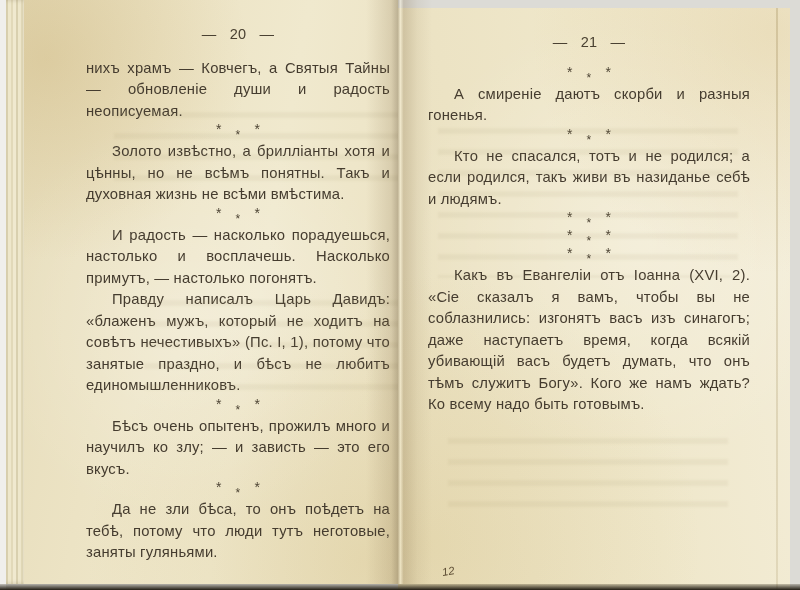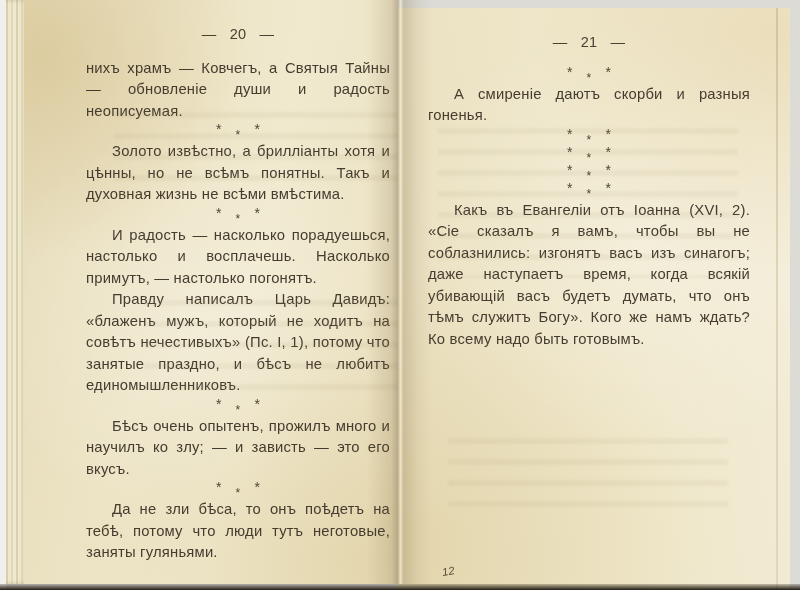--- a/index.html
+++ b/index.html
@@ -116,20 +116,21 @@
   <div class="page page-right">
     <div class="ghost g3" style="left:40px; top:120px;"></div>
     <div class="ghost g4" style="left:50px; top:430px;"></div>
     <div class="page-header">— 21 —</div>
 
     <div class="sep"><span>*</span><span>*</span><span>*</span></div>
 
     <p class="para ind">А смиреніе даютъ скорби и разныя гоненья.</p>
     <div class="sep"><span>*</span><span>*</span><span>*</span></div>
 
+    <p class="para ind">Кто не спасался, тотъ и не родился; а если родился, такъ живи въ назиданье себѣ и людямъ.</p>
     <div class="sep"><span>*</span><span>*</span><span>*</span></div>
 
     <div class="sep"><span>*</span><span>*</span><span>*</span></div>
 
     <div class="sep"><span>*</span><span>*</span><span>*</span></div>
 
     <p class="para ind">Какъ въ Евангеліи отъ Іоанна (XVI, 2). «Сіе сказалъ я вамъ, чтобы вы не соблазнились: изгонятъ васъ изъ синагогъ; даже наступаетъ время, когда всякій убивающій васъ будетъ думать, что онъ тѣмъ служитъ Богу». Кого же намъ ждать? Ко всему надо быть готовымъ.</p>
 
     <div class="folio">12</div>
   </div>

